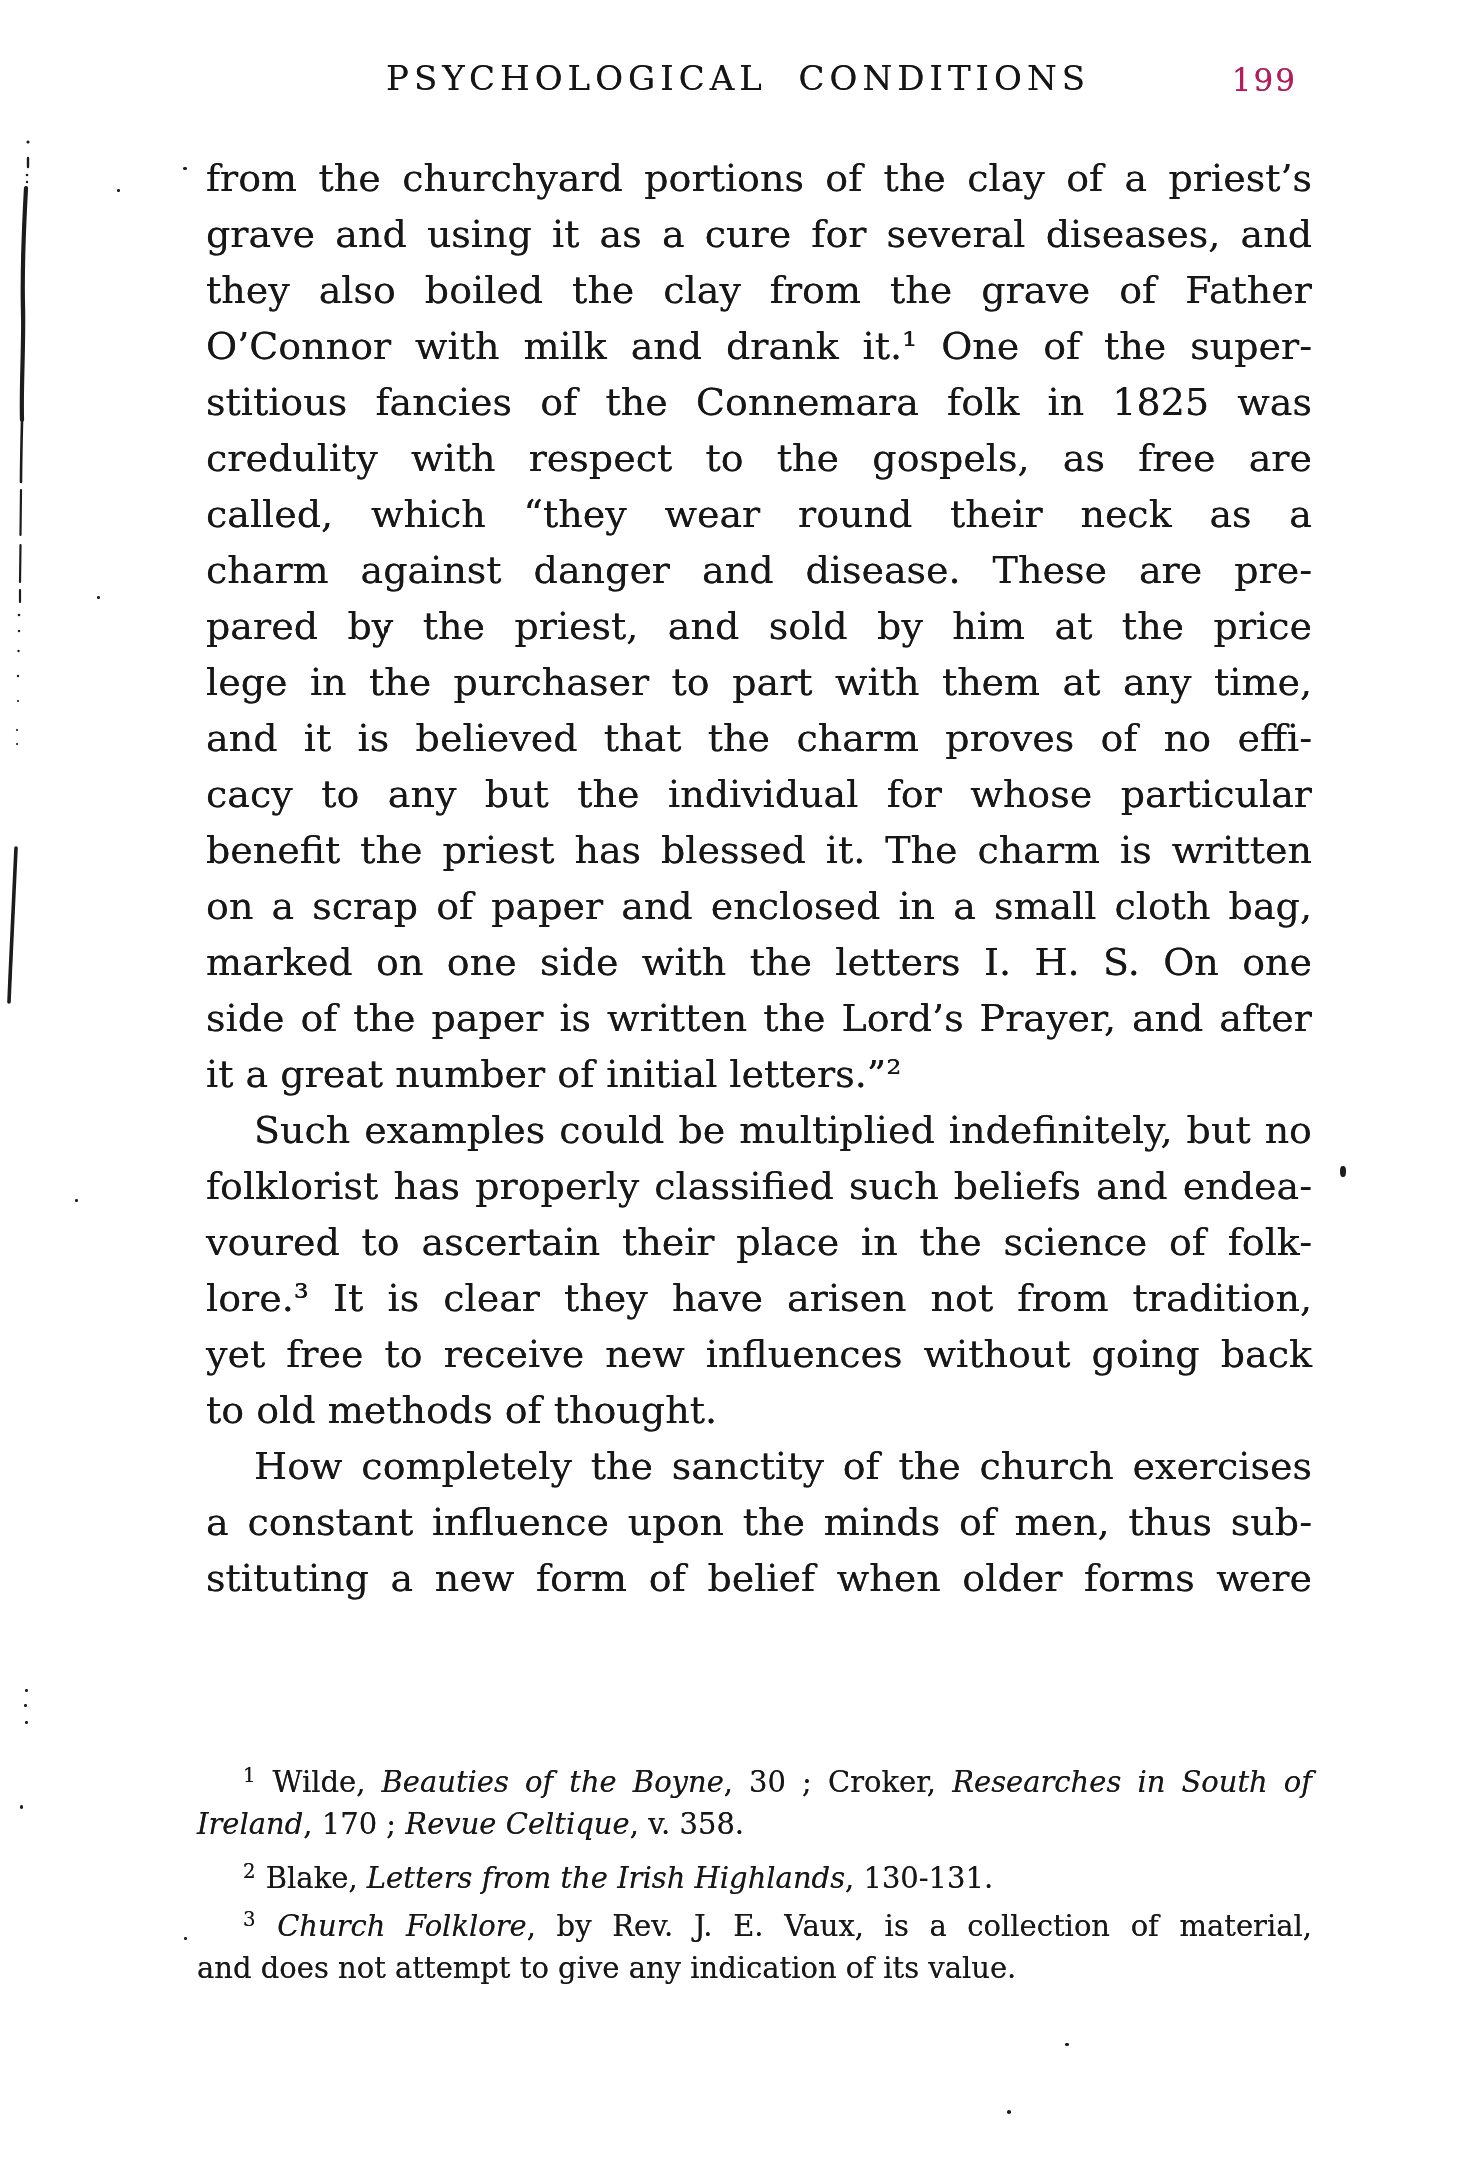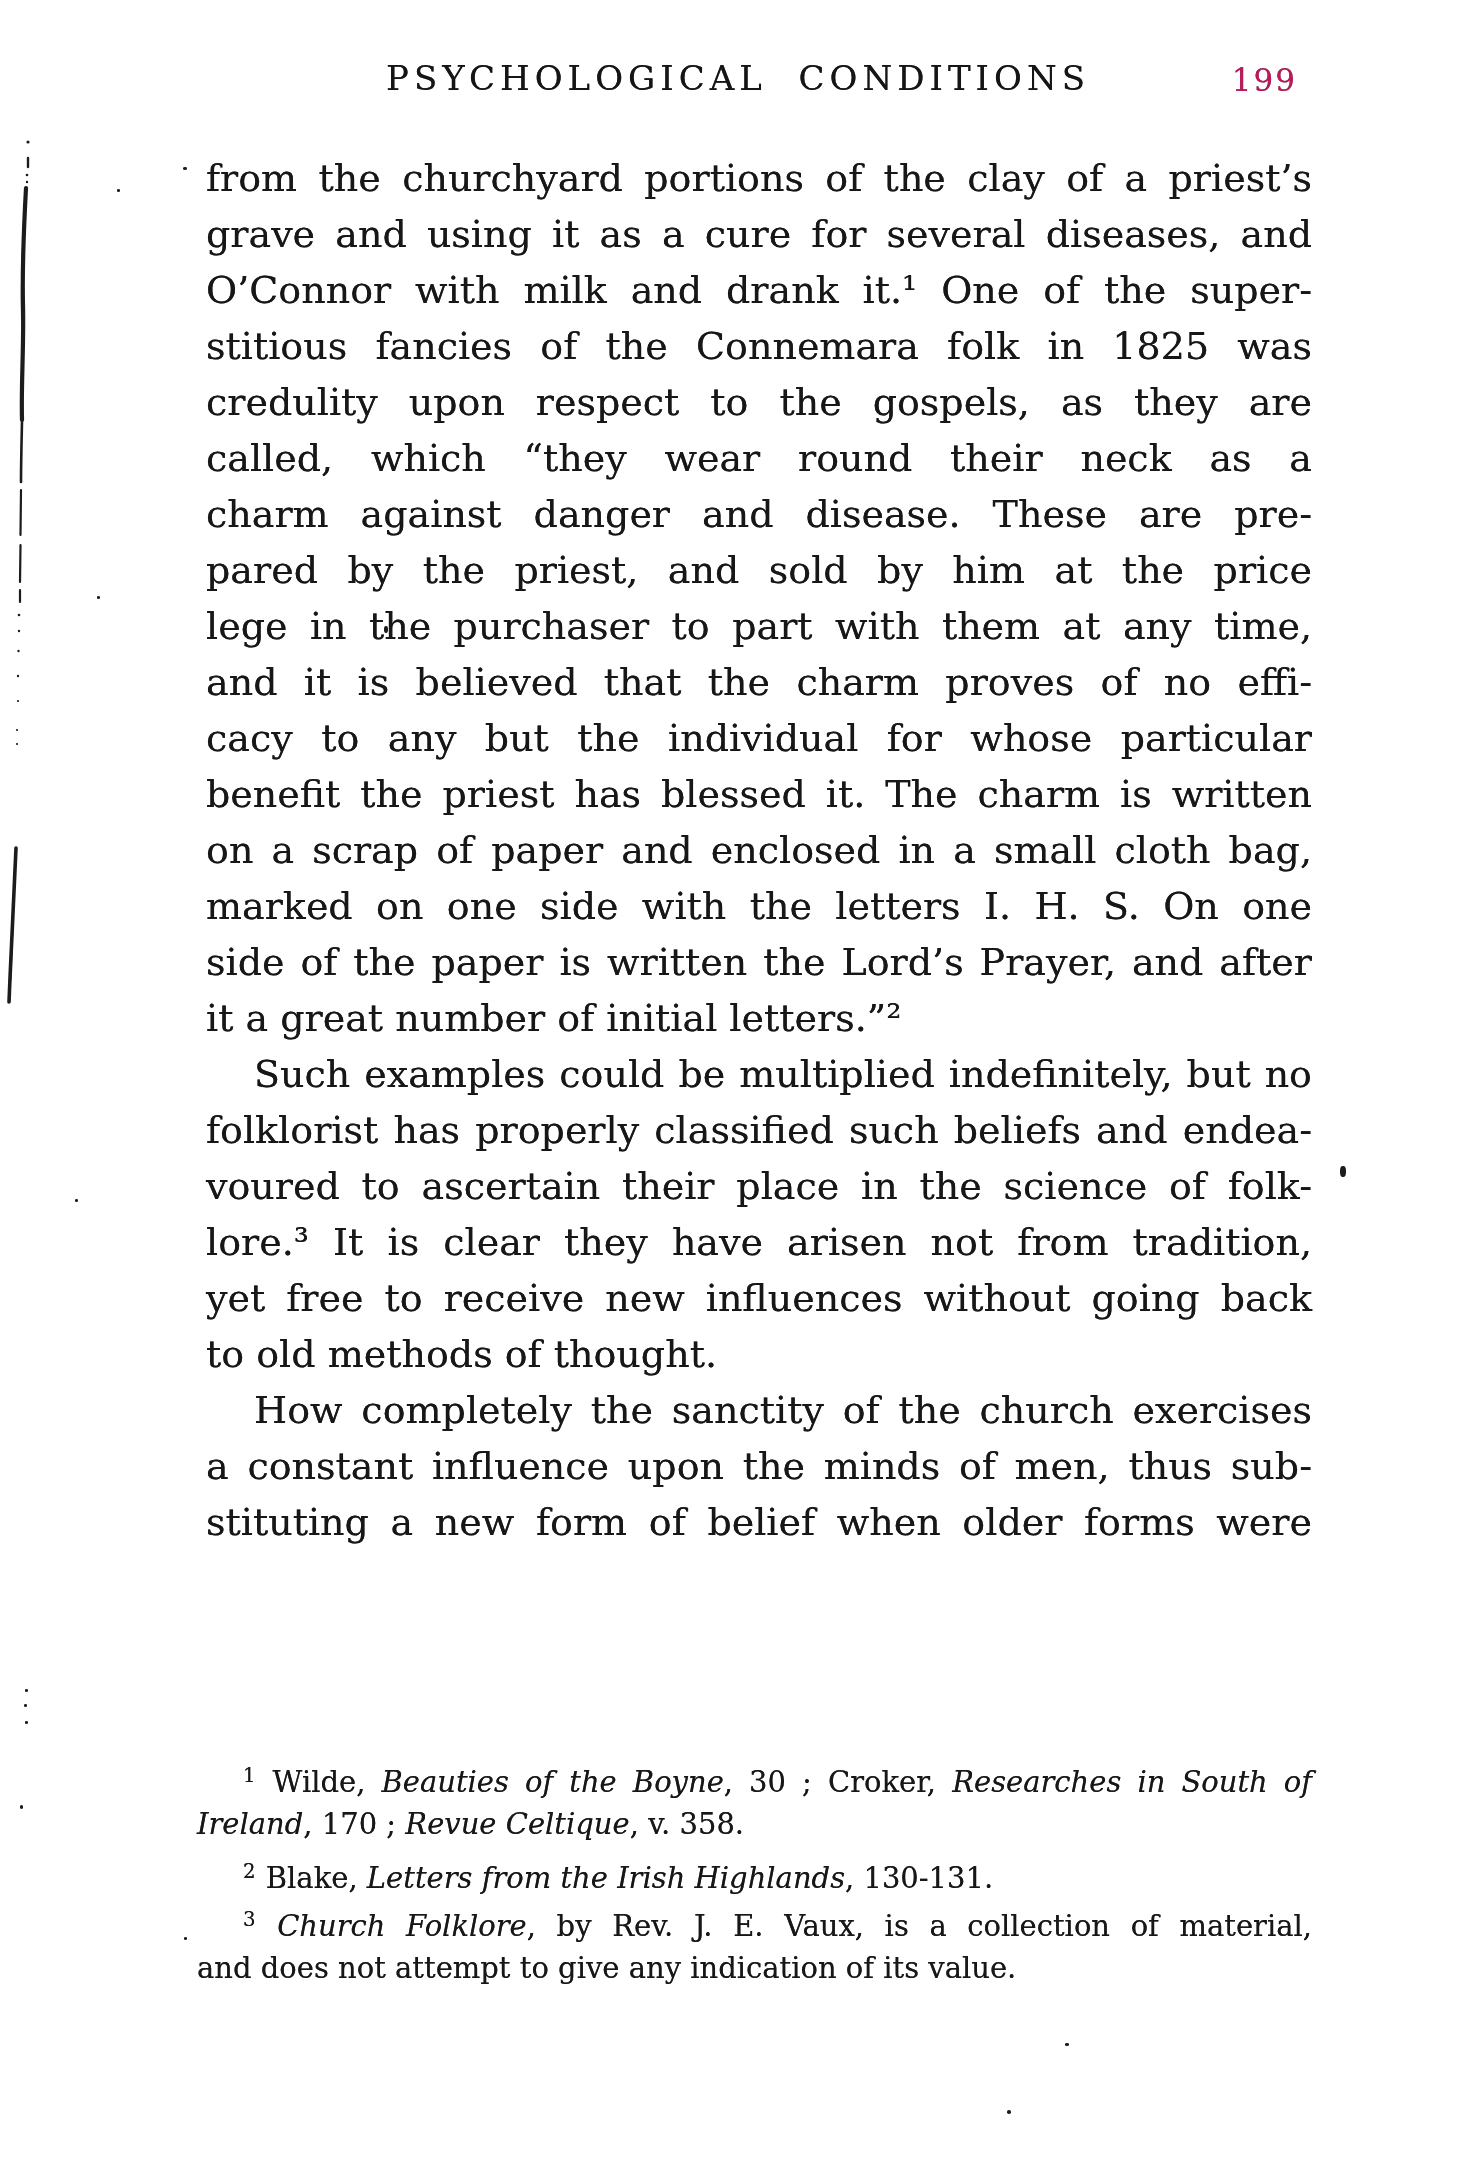--- a/index.html
+++ b/index.html
@@ -66,23 +66,24 @@
 <div class="page">
 
   <div class="header-row">
     <div class="running-head">PSYCHOLOGICAL CONDITIONS</div>
     <div class="page-number">199</div>
   </div>
 
   <div class="body-text">
       <div class="line">from the churchyard portions of the clay of a priest’s</div>
       <div class="line">grave and using it as a cure for several diseases, and</div>
+      <div class="line">they also boiled the clay from the grave of Father</div>
       <div class="line">O’Connor with milk and drank it.¹ One of the super-</div>
       <div class="line">stitious fancies of the Connemara folk in 1825 was</div>
-      <div class="line">credulity upon respect to the gospels, as they are</div>
+      <div class="line">credulity with respect to the gospels, as free are</div>
       <div class="line">called, which “they wear round their neck as a</div>
       <div class="line">charm against danger and disease. These are pre-</div>
       <div class="line">pared by the priest, and sold by him at the price</div>
       <div class="line">lege in the purchaser to part with them at any time,</div>
       <div class="line">and it is believed that the charm proves of no effi-</div>
       <div class="line">cacy to any but the individual for whose particular</div>
       <div class="line">benefit the priest has blessed it. The charm is written</div>
       <div class="line">on a scrap of paper and enclosed in a small cloth bag,</div>
       <div class="line">marked on one side with the letters I. H. S. On one</div>
       <div class="line">side of the paper is written the Lord’s Prayer, and after</div>

